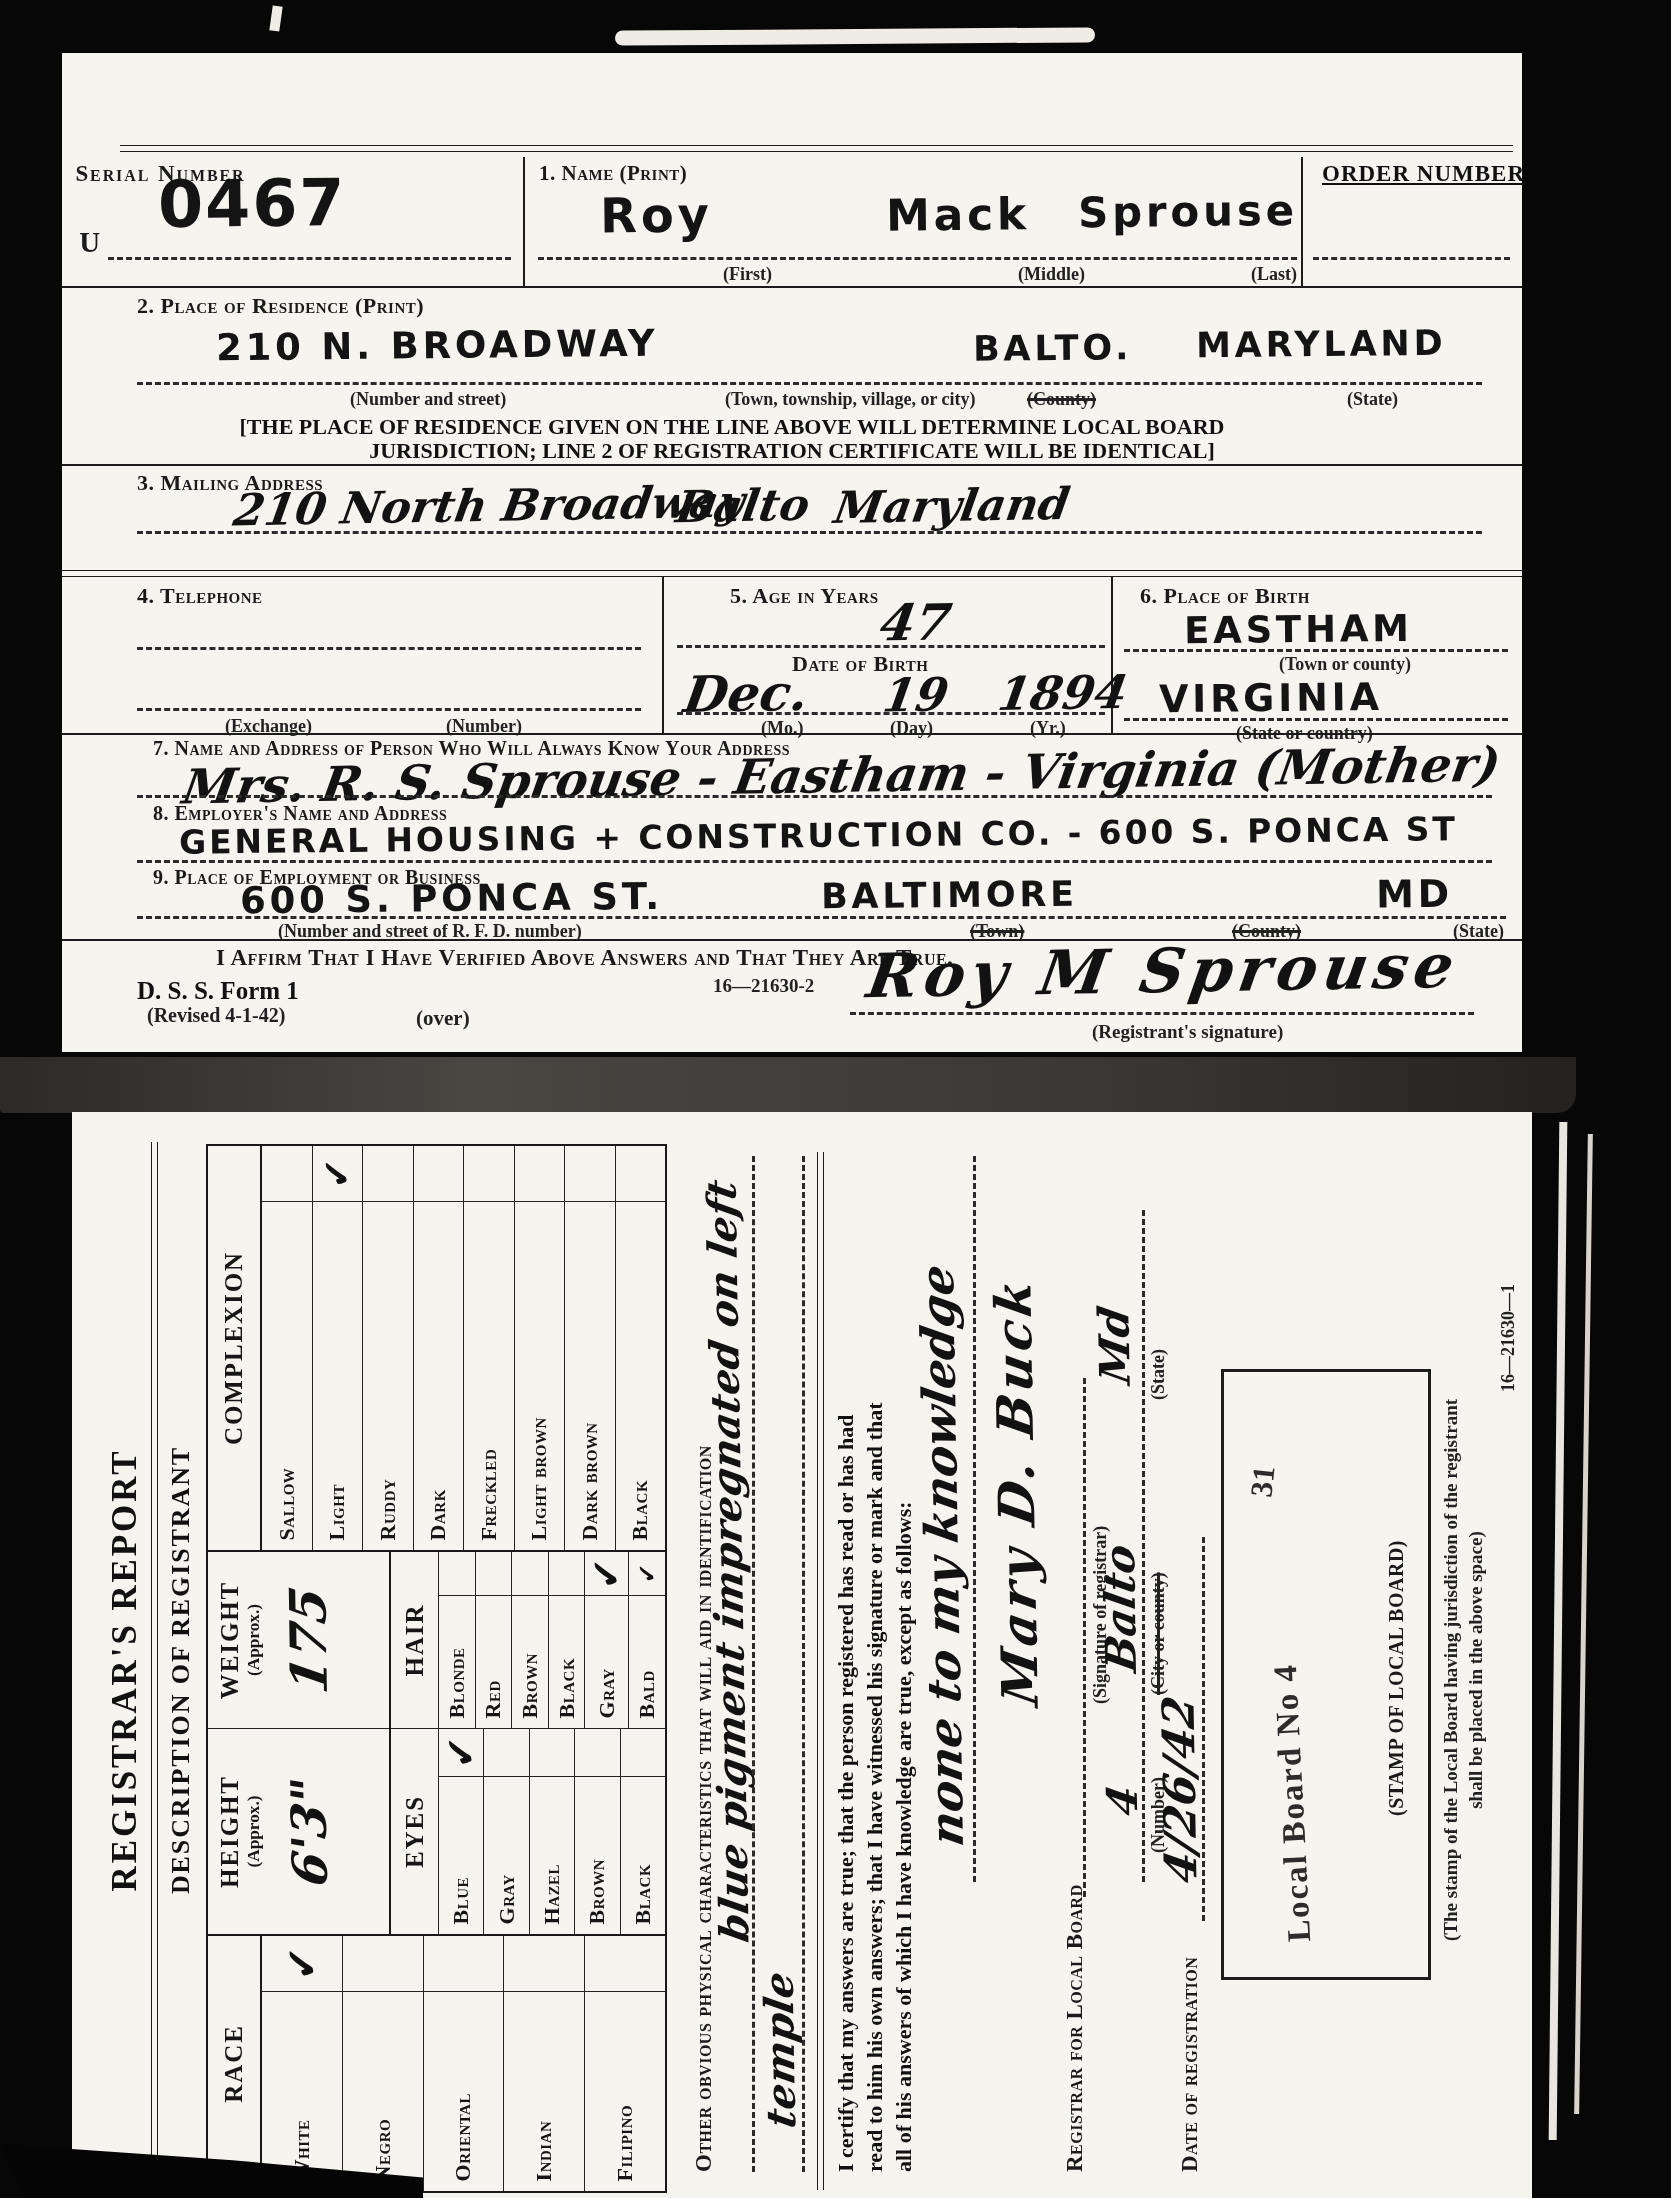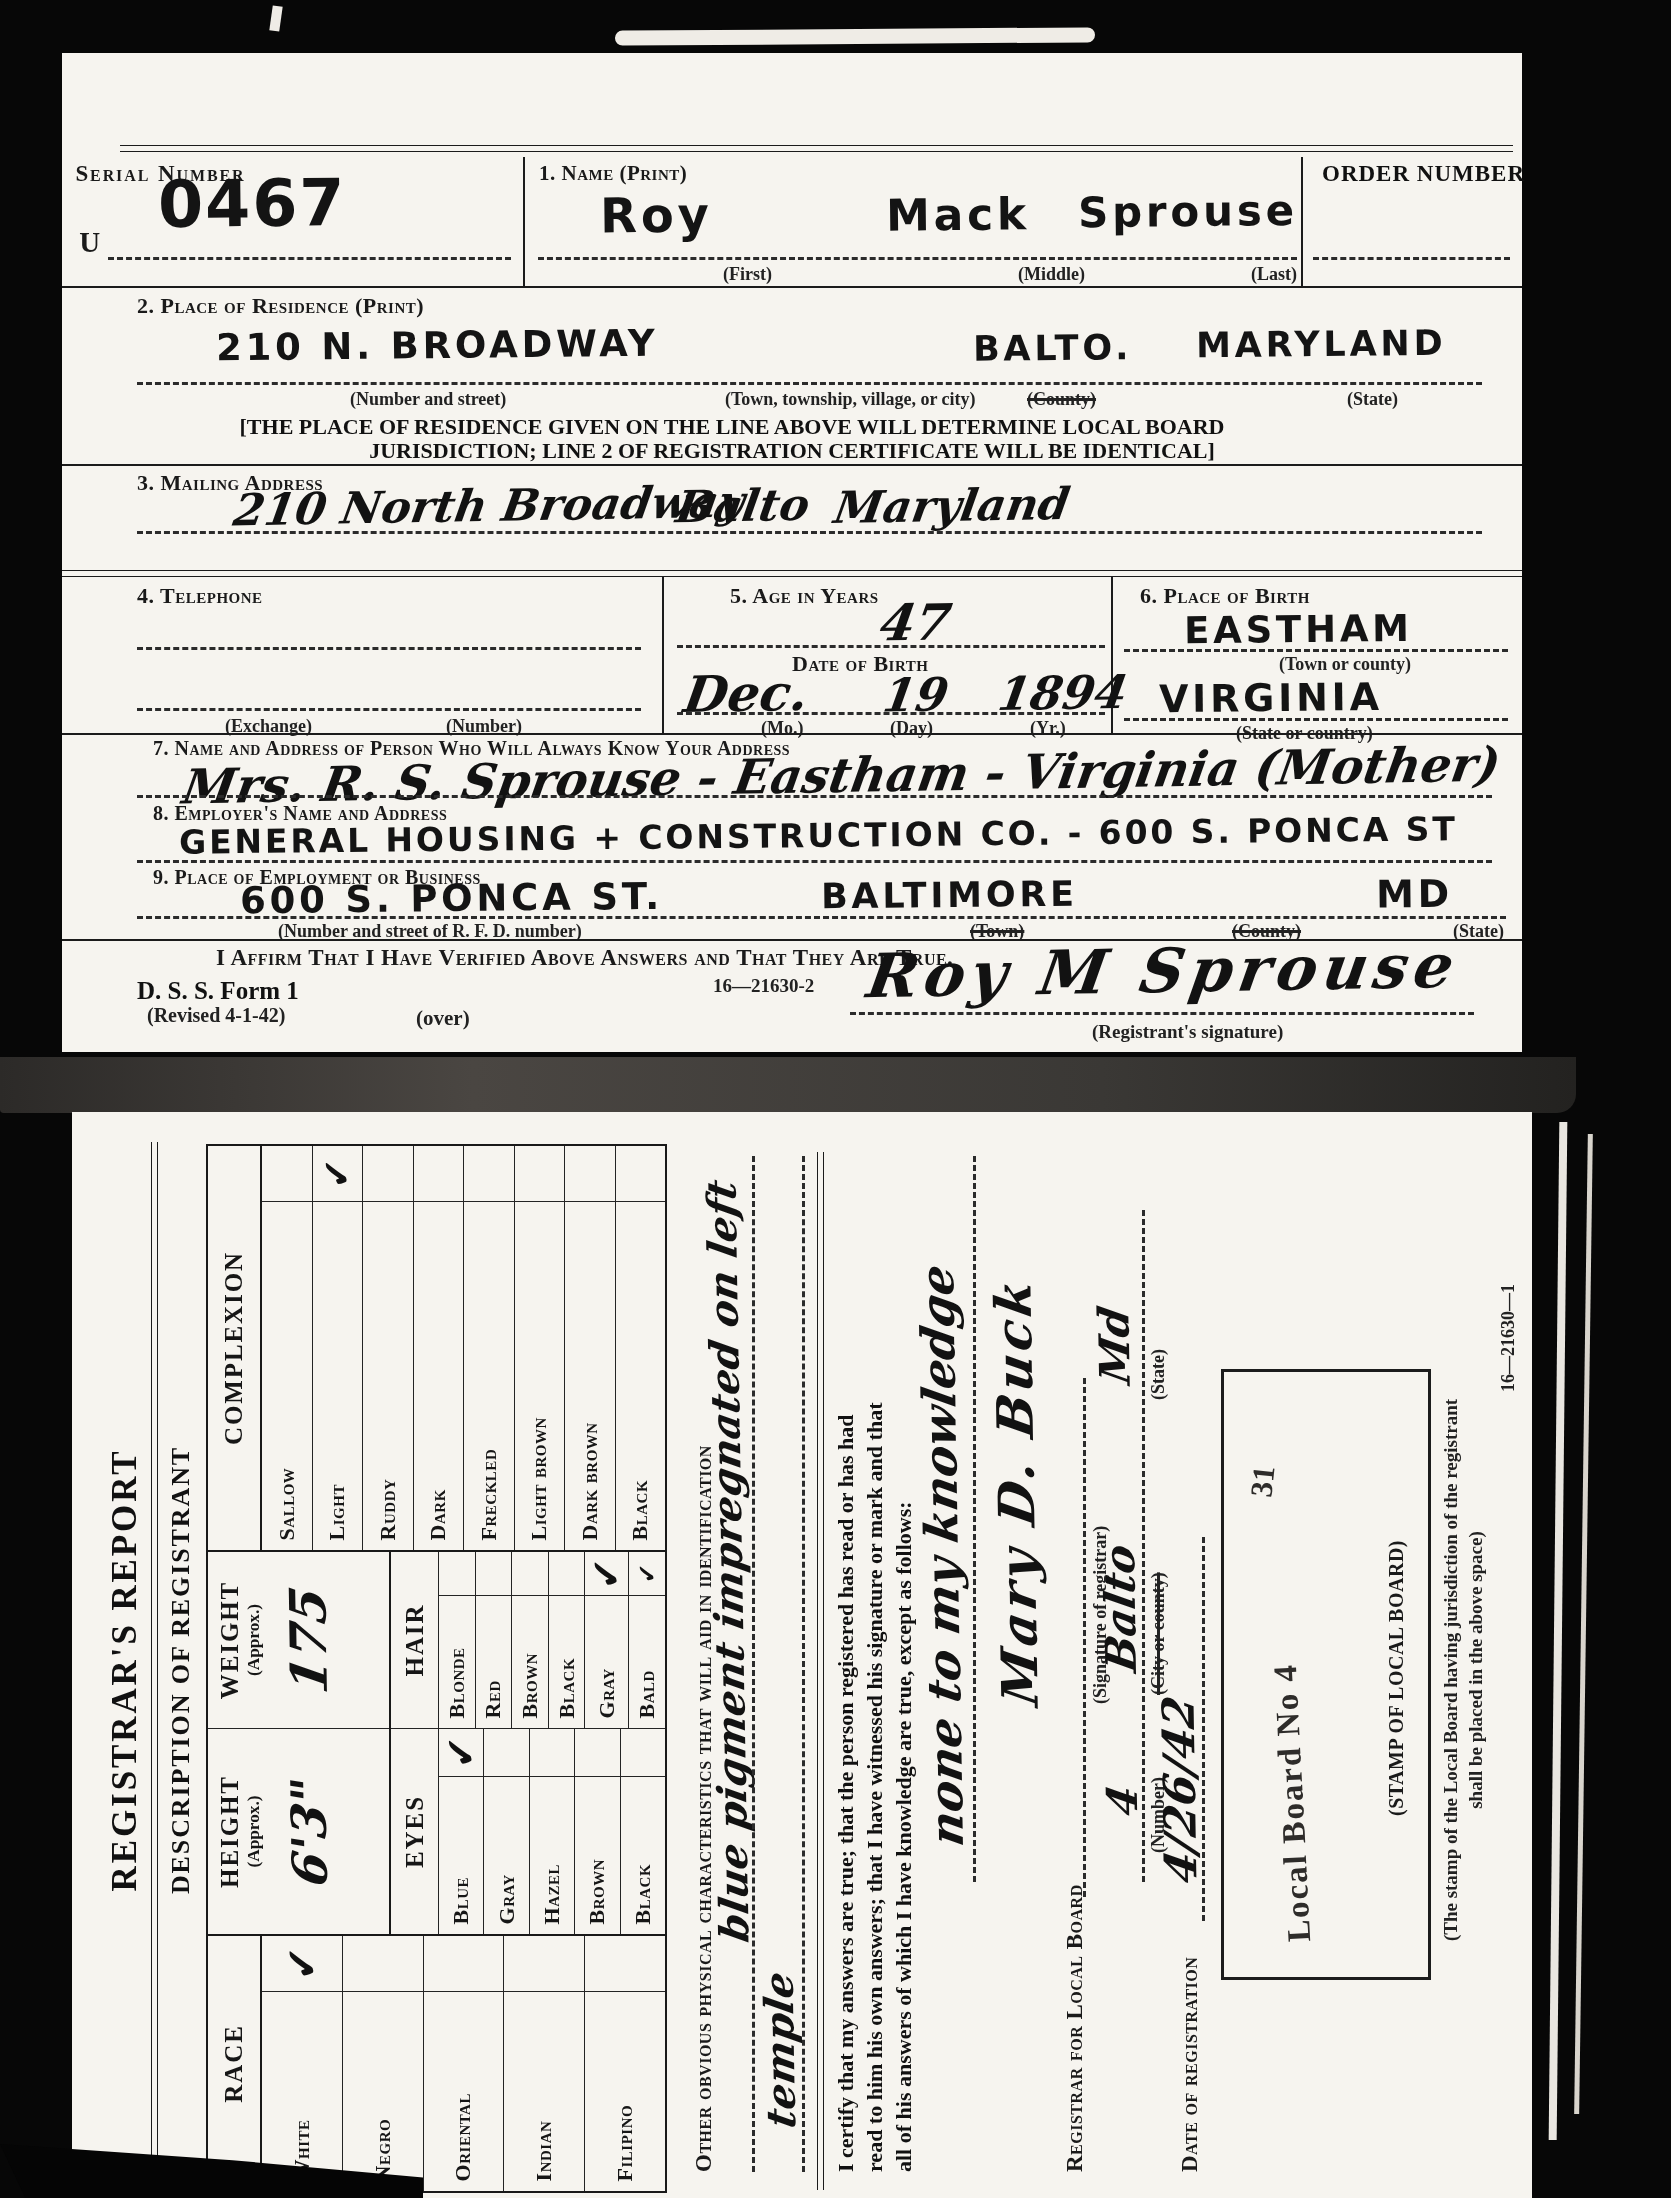--- a/index.html
+++ b/index.html
@@ -57,21 +57,21 @@
 
     <div class="abs lbl" style="left:477px;top:108px;font-size:21px;">1. Name (Print)</div>
     <div class="abs handp" style="left:538px;top:134px;font-size:48px;">Roy</div>
     <div class="abs handp" style="left:824px;top:136px;font-size:44px;">Mack</div>
     <div class="abs handp" style="left:1016px;top:134px;font-size:42px;">Sprouse</div>
     <div class="abs dot" style="left:476px;top:204px;width:759px;"></div>
     <div class="abs sub" style="left:661px;top:211px;">(First)</div>
     <div class="abs sub" style="left:956px;top:211px;">(Middle)</div>
     <div class="abs sub" style="left:1189px;top:211px;">(Last)</div>
 
-    <div class="abs hdr" style="left:1260px;top:108px;font-size:23px;letter-spacing:1px;">ORDER NUMBER</div>
+    <div class="abs hdr" style="left:1260px;top:108px;font-size:23px;letter-spacing:1px;text-decoration:underline;">ORDER NUMBER</div>
     <div class="abs dot" style="left:1251px;top:204px;width:197px;"></div>
     <div class="abs rule" style="left:0;top:233px;width:1460px;"></div>
 
     <div class="abs lbl" style="left:75px;top:240px;font-size:22px;">2. Place of Residence (Print)</div>
     <div class="abs handp" style="left:154px;top:271px;font-size:37px;">210 N. BROADWAY</div>
     <div class="abs handp" style="left:911px;top:275px;font-size:35px;">BALTO.</div>
     <div class="abs handp" style="left:1134px;top:271px;font-size:35px;">MARYLAND</div>
     <div class="abs dot" style="left:75px;top:329px;width:1345px;"></div>
     <div class="abs sub" style="left:288px;top:336px;">(Number and street)</div>
     <div class="abs sub" style="left:663px;top:336px;">(Town, township, village, or city)</div>

